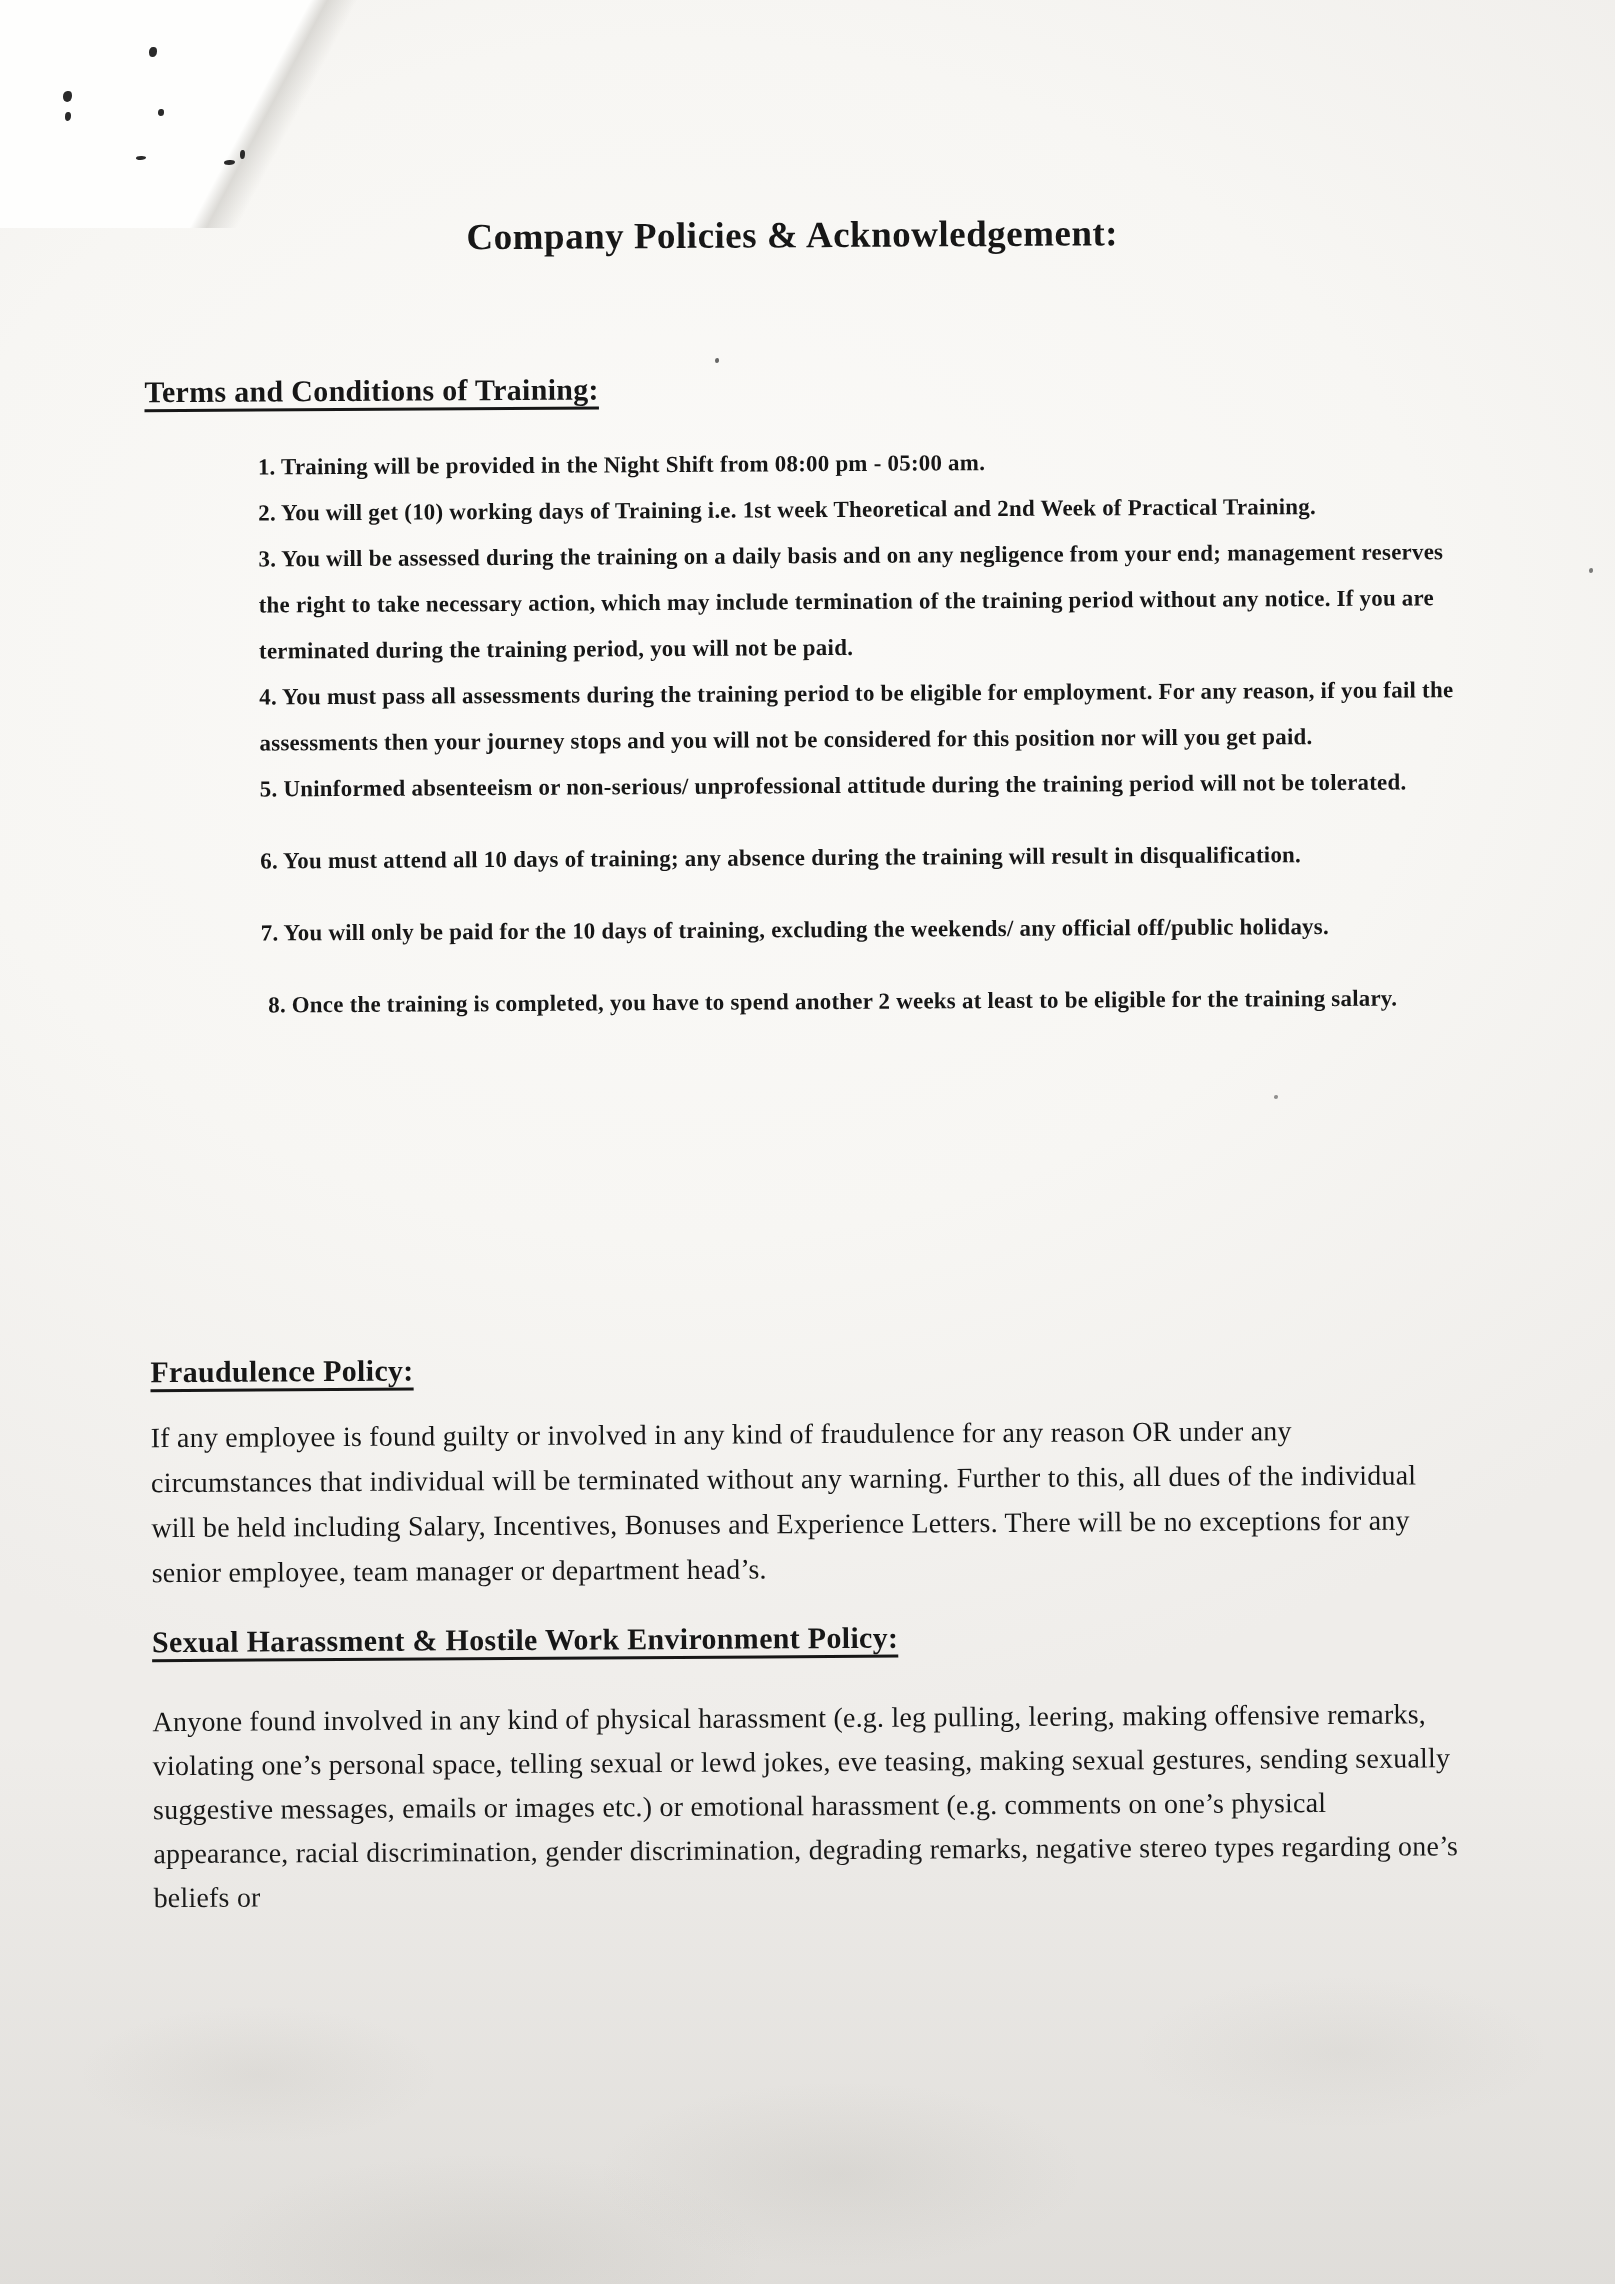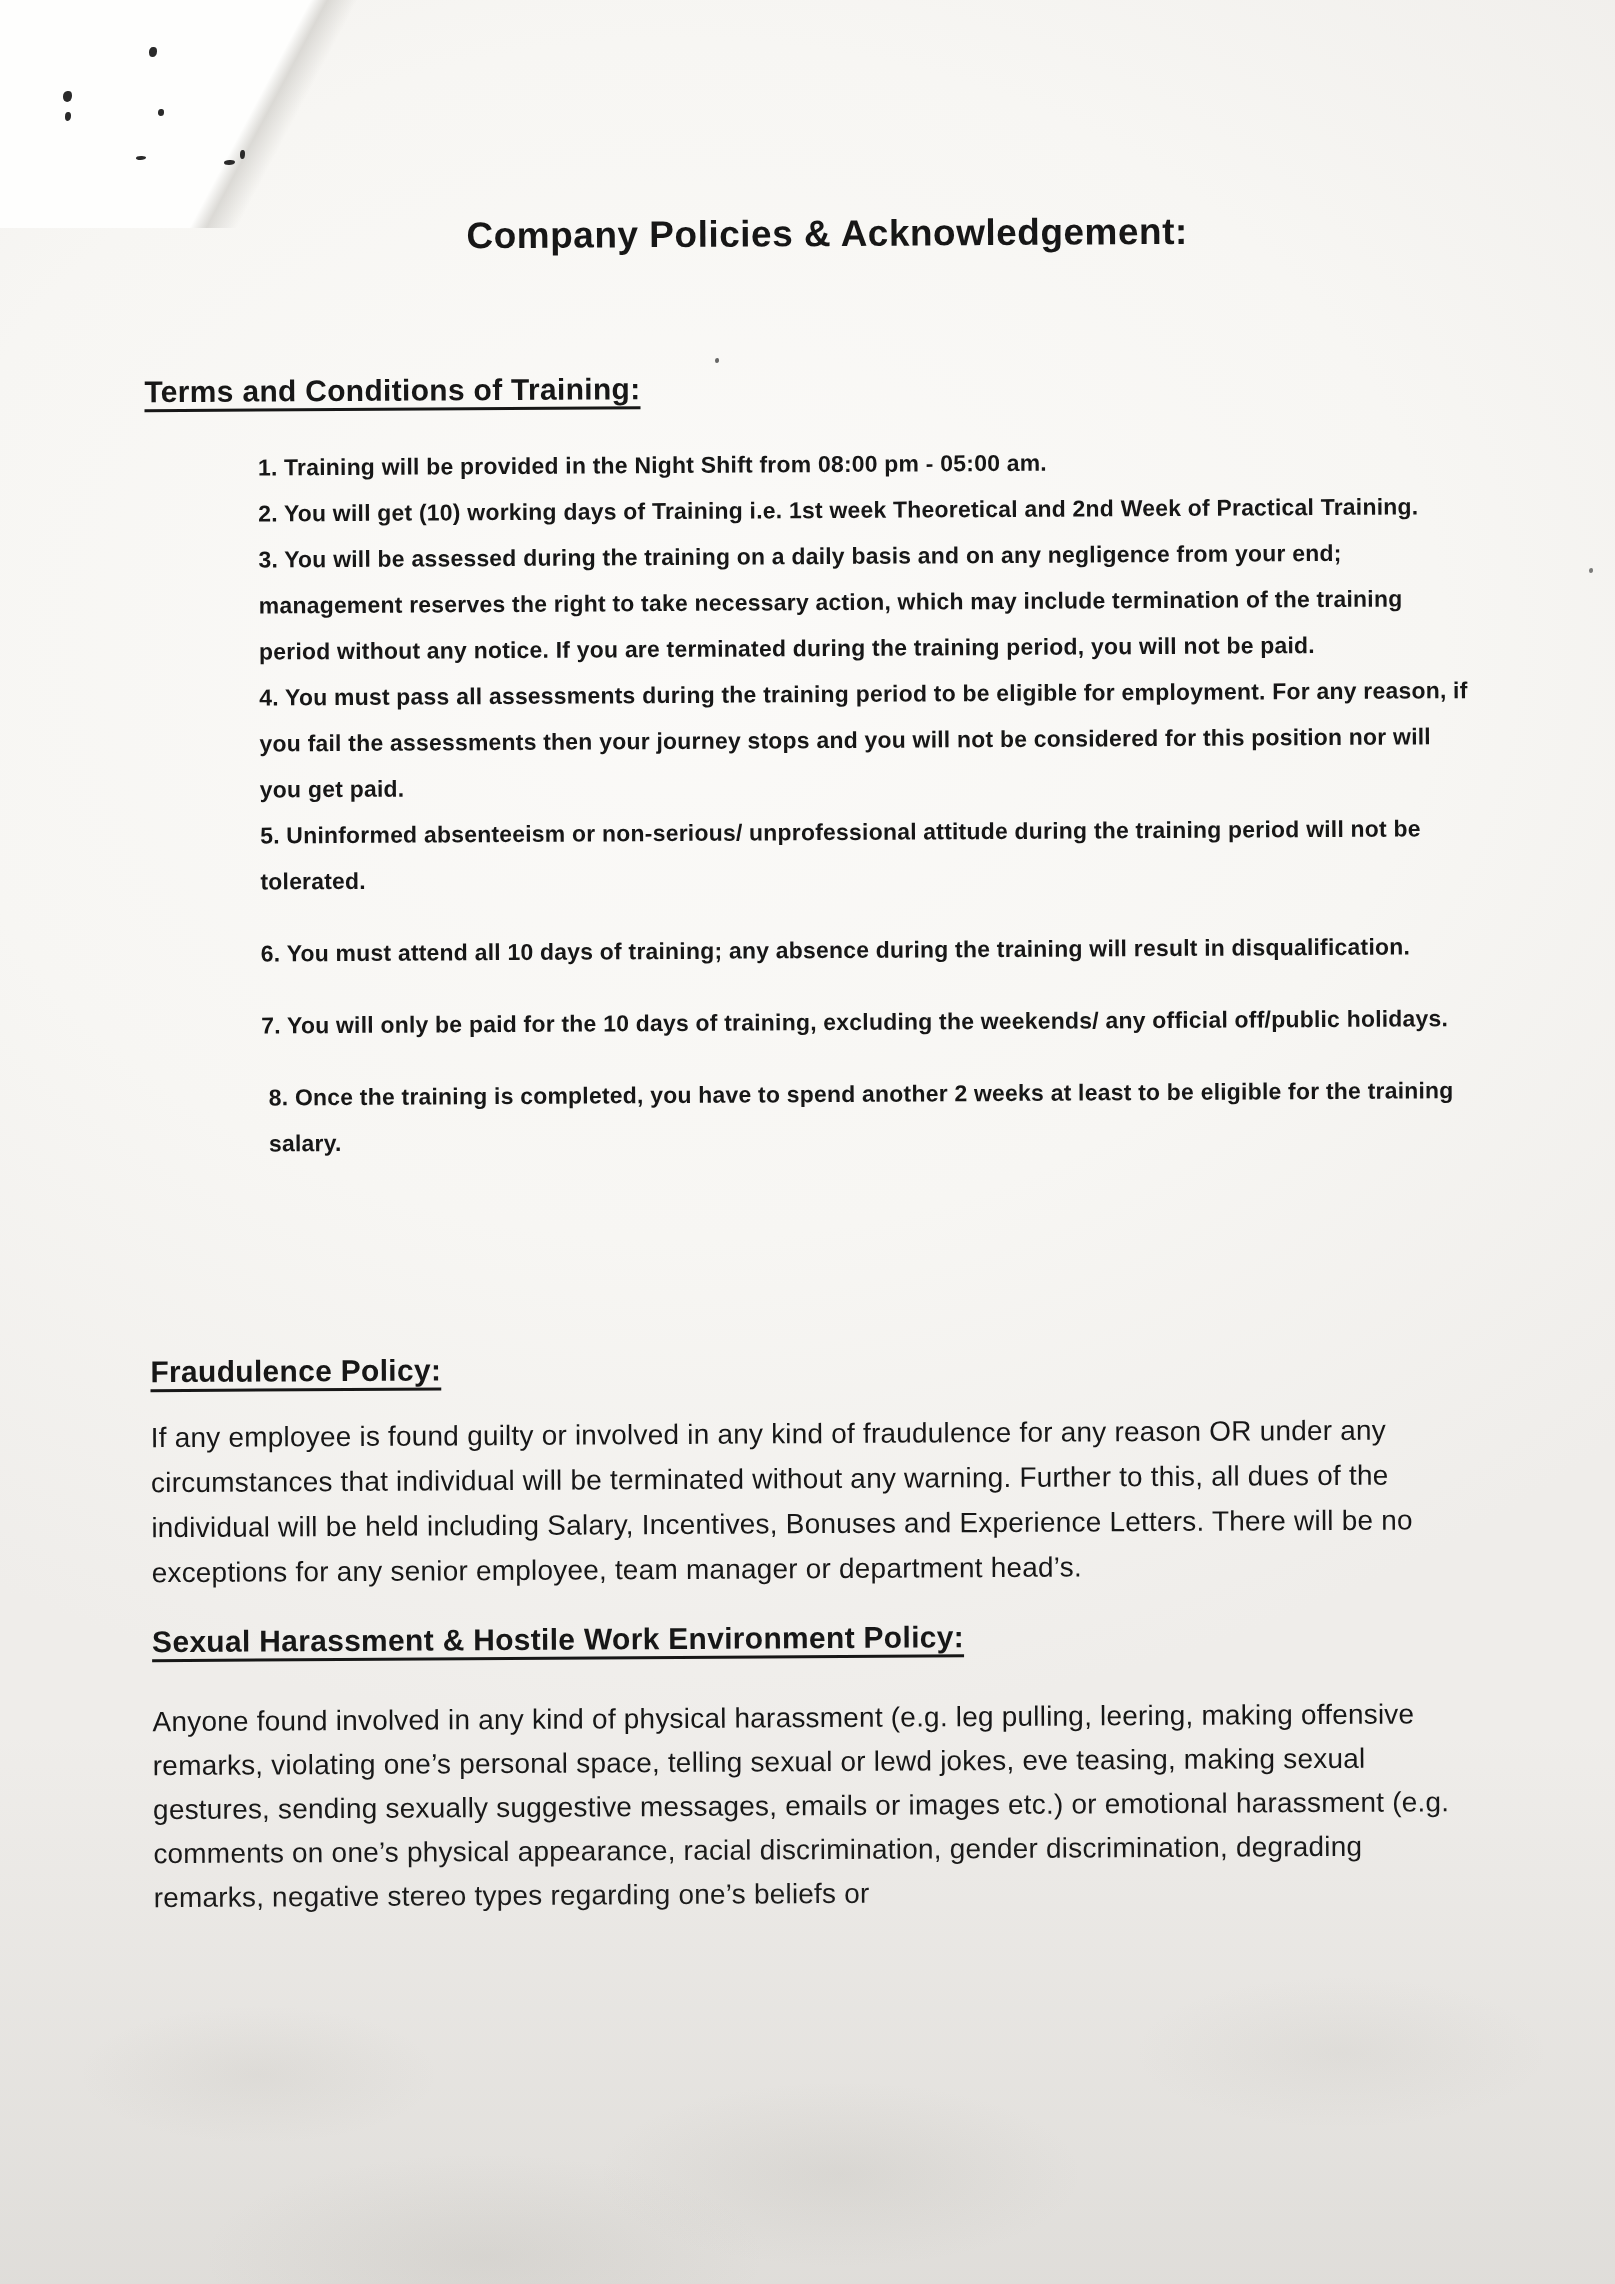--- a/index.html
+++ b/index.html
@@ -8,21 +8,21 @@
     background: #e9e7e4;
   }
   .page {
     position: relative;
     width: 1616px;
     height: 2285px;
     overflow: hidden;
     background:
       radial-gradient(1386px 1089px at 42% 28%, #fbfaf8 0%, #f7f6f3 55%, #efedea 100%);
     color: #171717;
-    font-family: Liberation Sans, sans-serif;
+    font-family: Liberation Serif, serif;
   }
   
   .fold {
     position: absolute;
     top: 0; left: 0;
     width: 554px; height: 228px;
     background: linear-gradient(118deg,
       #fefefd 46%,
       rgba(196,194,189,0.55) 48.5%,
       rgba(250,249,246,0.0) 53%);

